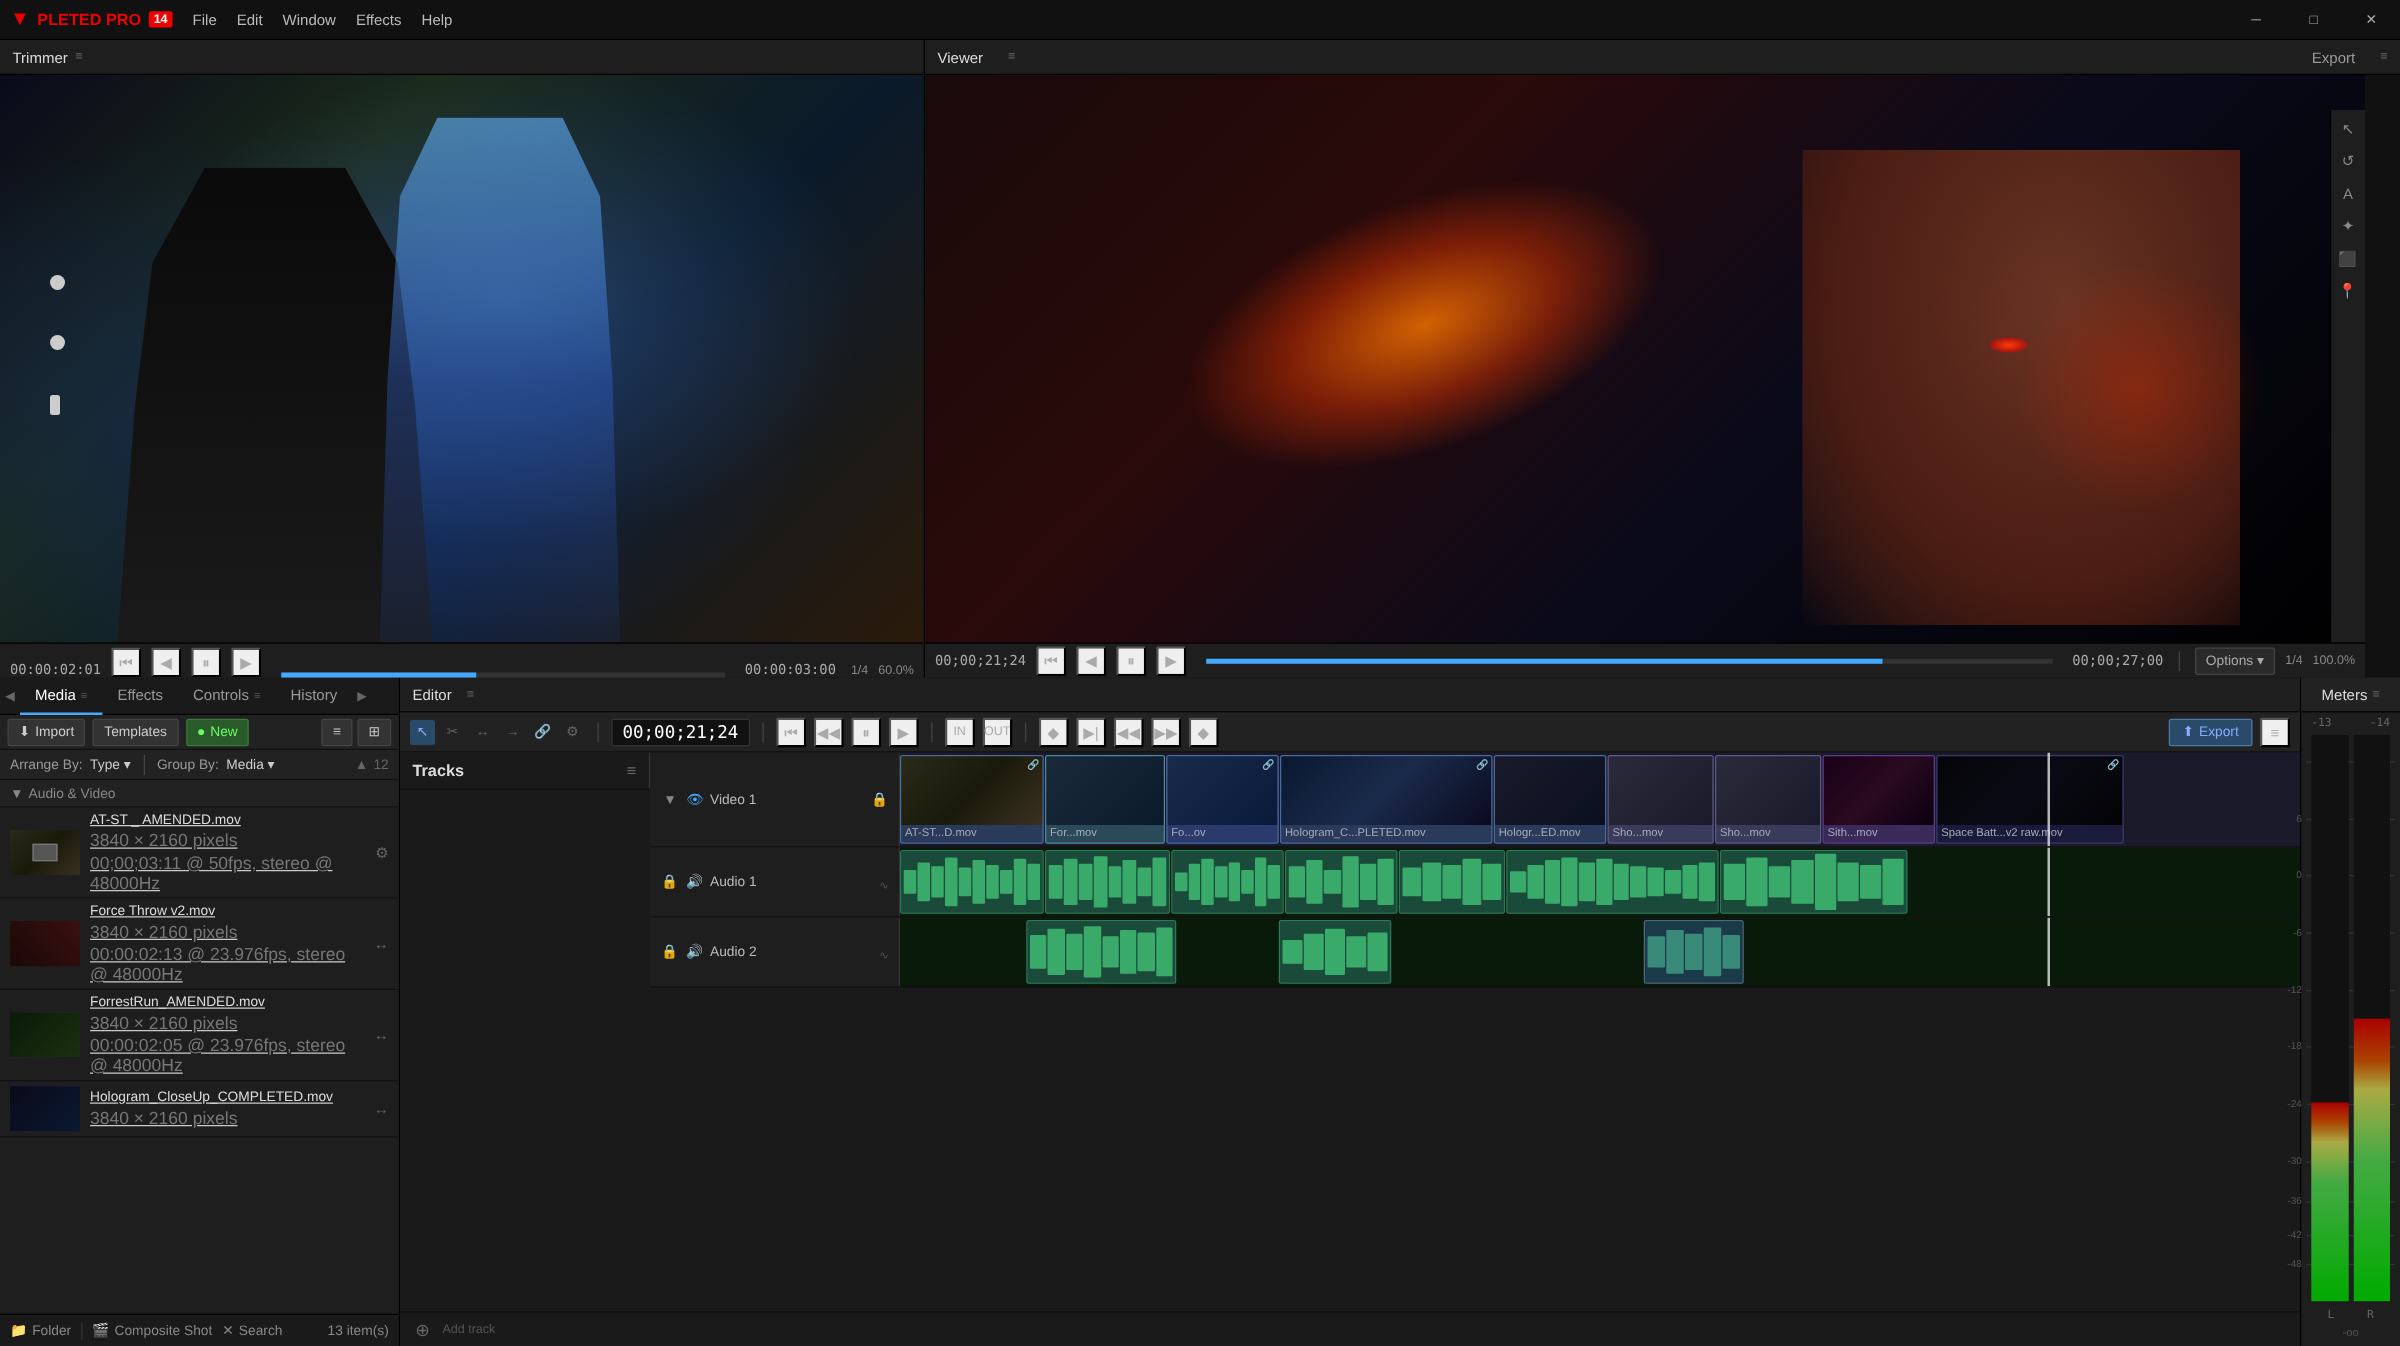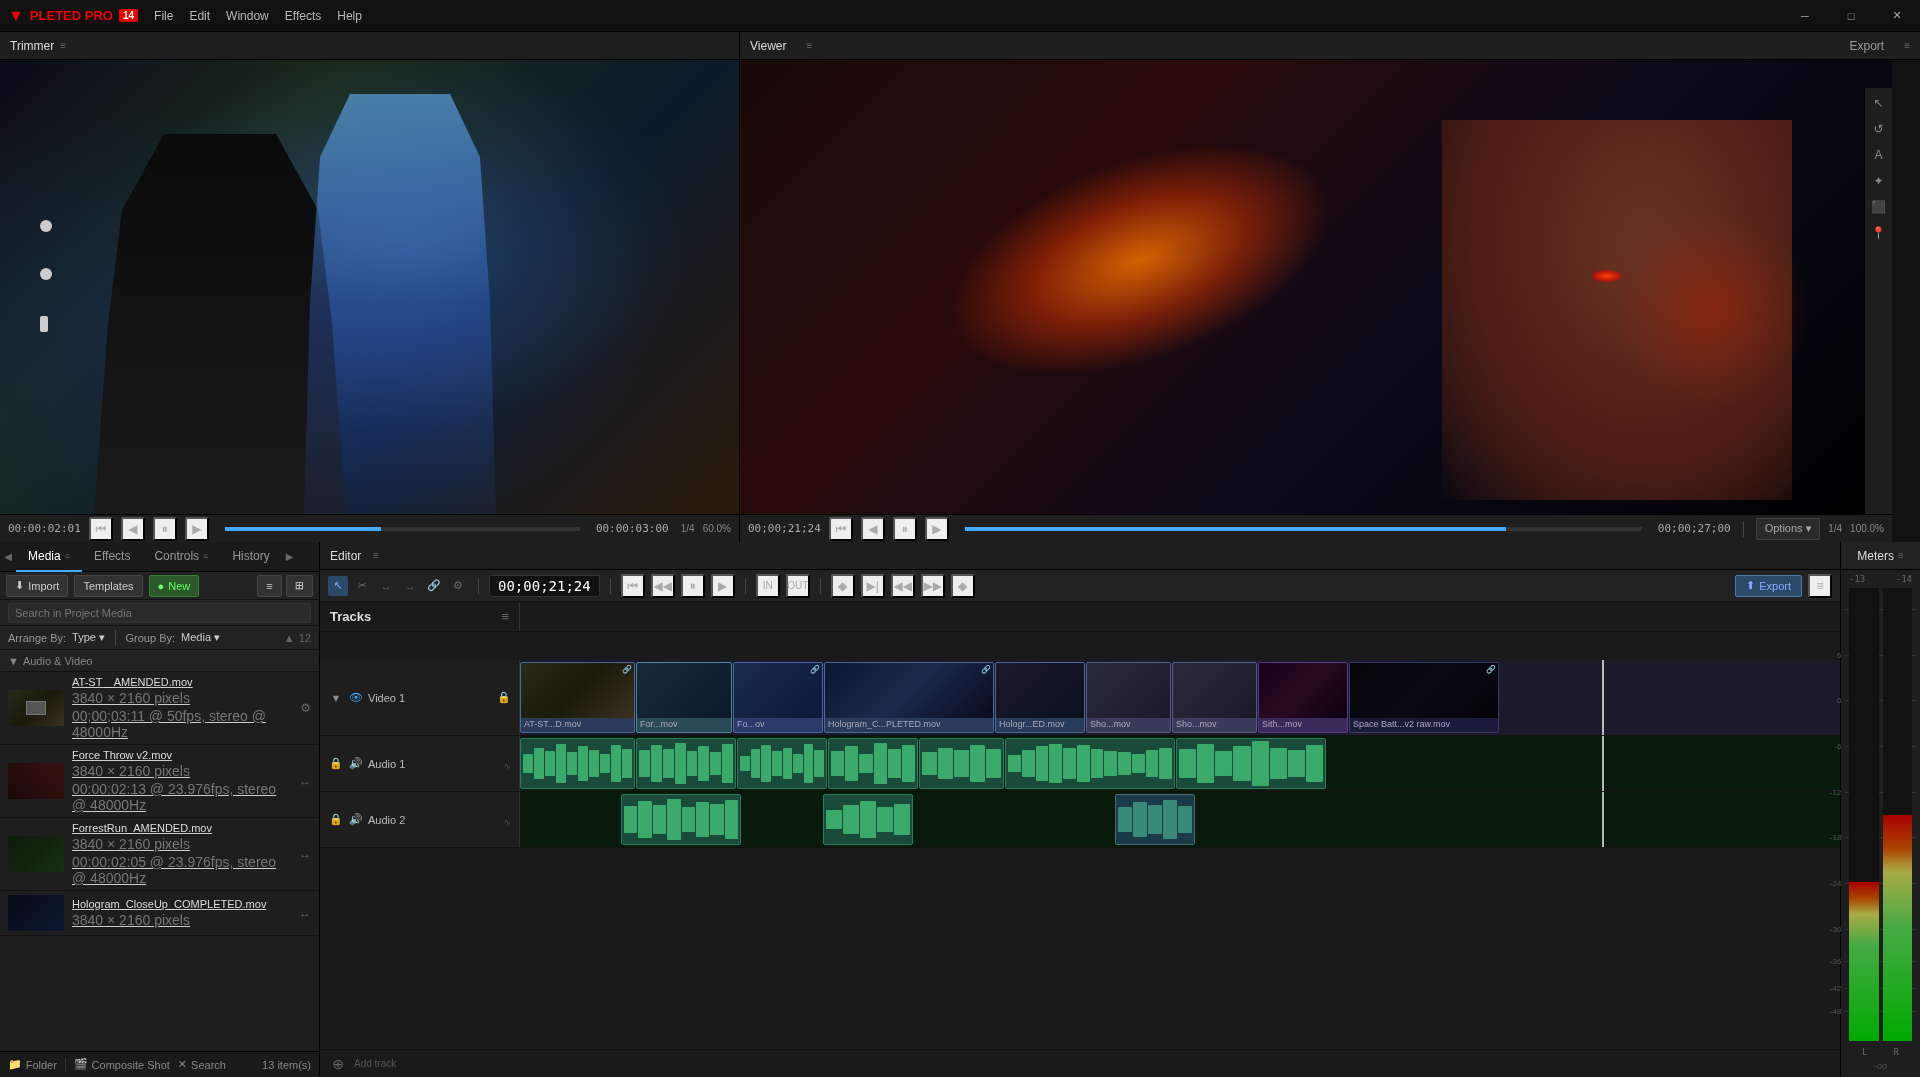--- a/index.html
+++ b/index.html
@@ -136,21 +136,21 @@
       width: 200px;
       height: 420px;
       background: linear-gradient(180deg, rgba(100,180,255,0.6) 0%, rgba(60,120,255,0.3) 50%, rgba(40,80,200,0.1) 100%);
       clip-path: polygon(25% 0%, 75% 0%, 90% 15%, 95% 50%, 98% 100%, 2% 100%, 5% 50%, 10% 15%);
       box-shadow: 0 0 30px rgba(100,180,255,0.4);
     }
     .trimmer-controls {
       height: 28px;
       background: #1e1e1e;
       display: flex;
-      align-items: center;
+      align-items: flex-end;
       padding: 0 8px;
       gap: 8px;
       border-top: 1px solid #000;
     }
     .trimmer-time {
       font-size: 11px;
       color: #aaa;
       font-family: monospace;
     }
     .trimmer-progress {
@@ -727,23 +727,21 @@
 
     .timeline-main {
       display: flex;
       flex: 1;
       min-height: 0;
     }
 
     #timeline-right {
       flex: 1;
       display: flex;
-      flex-direction: column;
       min-width: 0;
-      gap: 28px;
     }
 
     .ruler-container {
       display: flex;
       height: 30px;
       background: #1a1a1a;
       border-bottom: 1px solid #111;
       overflow: hidden;
       position: relative;
     }
@@ -1021,23 +1019,20 @@
         <button class="media-btn new-btn">
           <span style="color:#6f6;">●</span>
           <span>New</span>
         </button>
         <div style="margin-left:auto;display:flex;gap:4px;">
           <button class="media-btn">≡</button>
           <button class="media-btn">⊞</button>
         </div>
       </div>
 
-      <div id="search-box">
-        <input type="text" placeholder="Search in Project Media" style="">
-      </div>
 
       <div id="arrange-bar">
         <span class="arrange-label">Arrange By:</span>
         <span class="arrange-val">Type ▾</span>
         <div class="divider-v"></div>
         <span class="arrange-label">Group By:</span>
         <span class="arrange-val">Media ▾</span>
         <div style="margin-left:auto;display:flex;gap:4px;">
           <span style="cursor:pointer;color:#666;">▲</span>
           <span style="cursor:pointer;color:#666;font-size:11px;">12</span>

